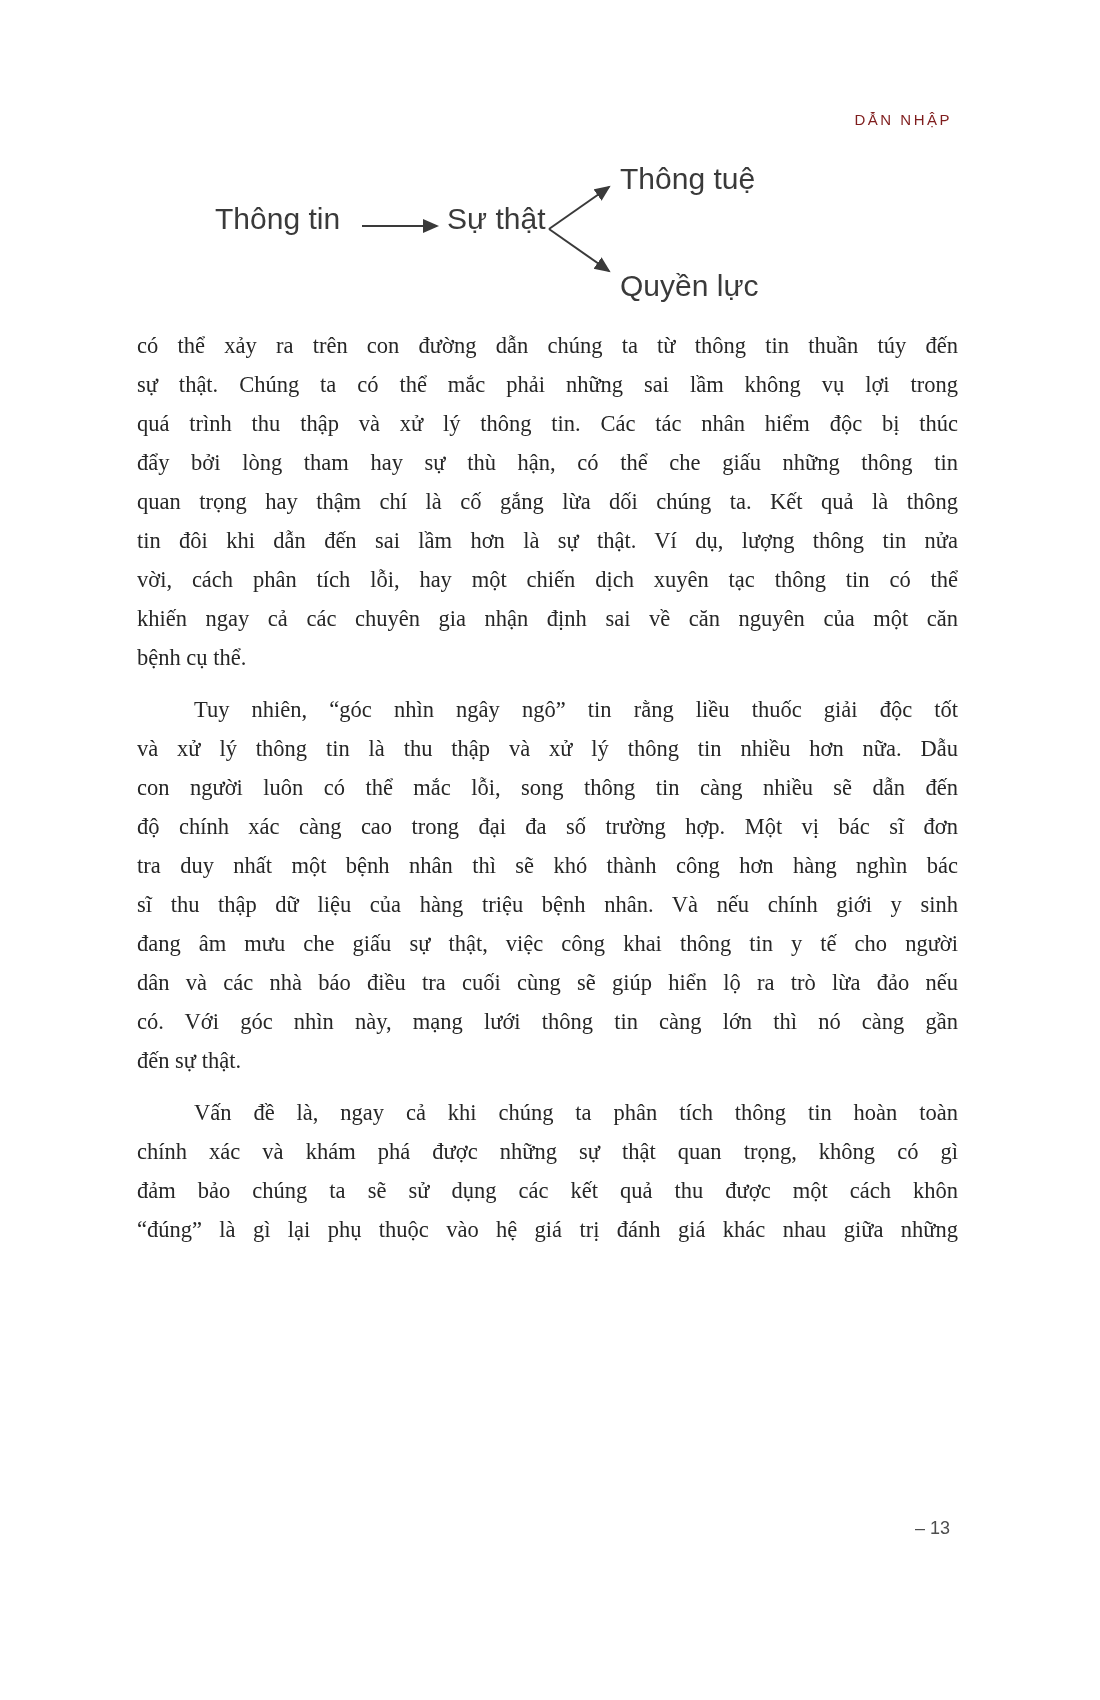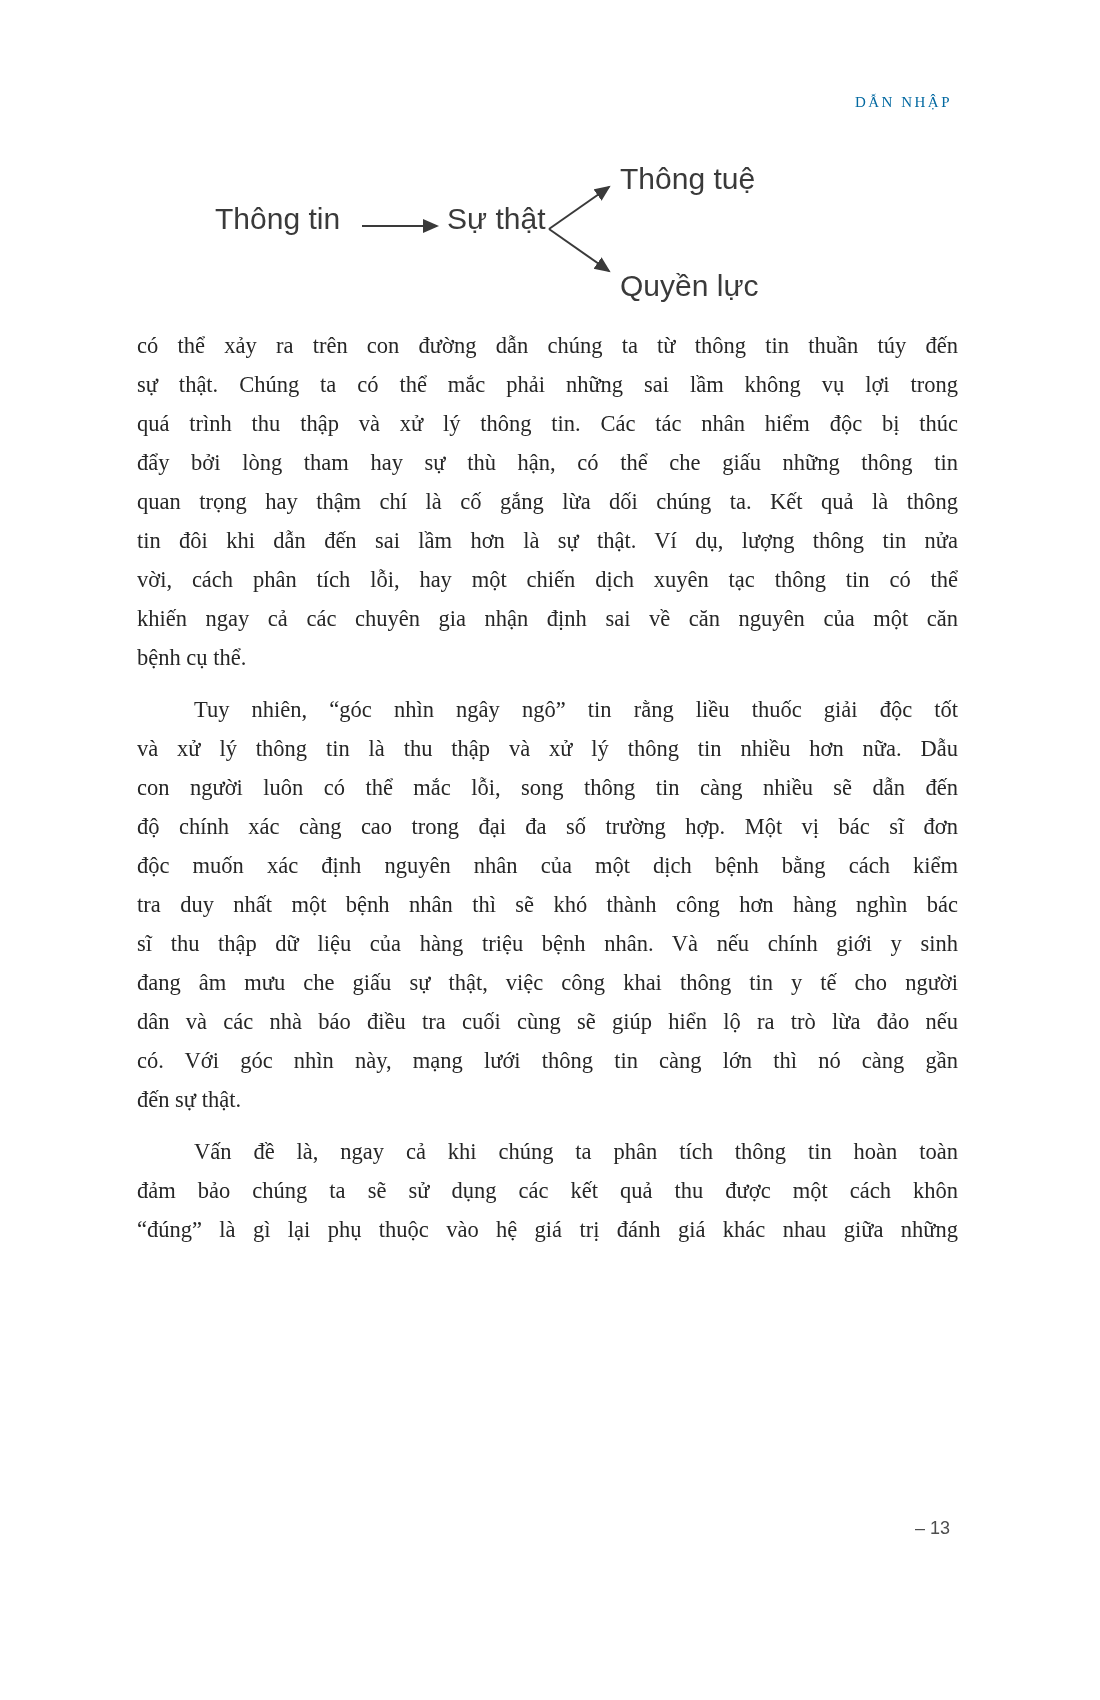--- a/index.html
+++ b/index.html
@@ -6,26 +6,26 @@
   .page {
     position: relative;
     width: 1100px;
     height: 1700px;
     background: #ffffff;
     overflow: hidden;
     font-family: "Liberation Serif", serif;
   }
   .running-header {
     position: absolute;
-    top: 94px;
+    top: 111px;
     right: 148px;
-    font-family: Liberation Serif, serif;
+    font-family: Liberation Sans, sans-serif;
     font-size: 15px;
     letter-spacing: 2.5px;
-    color: #0369a1;
+    color: #7f1d1d;
   }
   
   .diagram { position: absolute; left: 0; top: 150px; width: 1100px; height: 160px; }
   .diagram svg { position: absolute; left: 200px; top: 5px; }
   .dnode {
     position: absolute;
     font-family: "Liberation Sans", sans-serif;
     font-size: 30px;
     color: #3a3a3a;
     white-space: nowrap;
@@ -100,30 +100,30 @@
         <div class="line">tin đôi khi dẫn đến sai lầm hơn là sự thật. Ví dụ, lượng thông tin nửa</div>
         <div class="line">vời, cách phân tích lỗi, hay một chiến dịch xuyên tạc thông tin có thể</div>
         <div class="line">khiến ngay cả các chuyên gia nhận định sai về căn nguyên của một căn</div>
         <div class="line lastleft">bệnh cụ thể.</div>
       </div>
       <div class="para">
         <div class="line first">Tuy nhiên, “góc nhìn ngây ngô” tin rằng liều thuốc giải độc tốt</div>
         <div class="line">và xử lý thông tin là thu thập và xử lý thông tin nhiều hơn nữa. Dẫu</div>
         <div class="line">con người luôn có thể mắc lỗi, song thông tin càng nhiều sẽ dẫn đến</div>
         <div class="line">độ chính xác càng cao trong đại đa số trường hợp. Một vị bác sĩ đơn</div>
-        <div class="line">độc muốn xác định nguyên nhân của một dịch bệnh bằng cách kiểm</div>
         <div class="line">tra duy nhất một bệnh nhân thì sẽ khó thành công hơn hàng nghìn bác</div>
         <div class="line">sĩ thu thập dữ liệu của hàng triệu bệnh nhân. Và nếu chính giới y sinh</div>
         <div class="line">đang âm mưu che giấu sự thật, việc công khai thông tin y tế cho người</div>
         <div class="line">dân và các nhà báo điều tra cuối cùng sẽ giúp hiển lộ ra trò lừa đảo nếu</div>
         <div class="line">có. Với góc nhìn này, mạng lưới thông tin càng lớn thì nó càng gần</div>
         <div class="line lastleft">đến sự thật.</div>
       </div>
       <div class="para">
         <div class="line first">Vấn đề là, ngay cả khi chúng ta phân tích thông tin hoàn toàn</div>
+        <div class="line">chính xác và khám phá được những sự thật quan trọng, không có gì</div>
         <div class="line">đảm bảo chúng ta sẽ sử dụng các kết quả thu được một cách khôn</div>
         <div class="line">“đúng” là gì lại phụ thuộc vào hệ giá trị đánh giá khác nhau giữa những</div>
       </div>
     </div>
 
   <div class="page-number">– 13</div>
 
 </div>
 
 </body></html>

